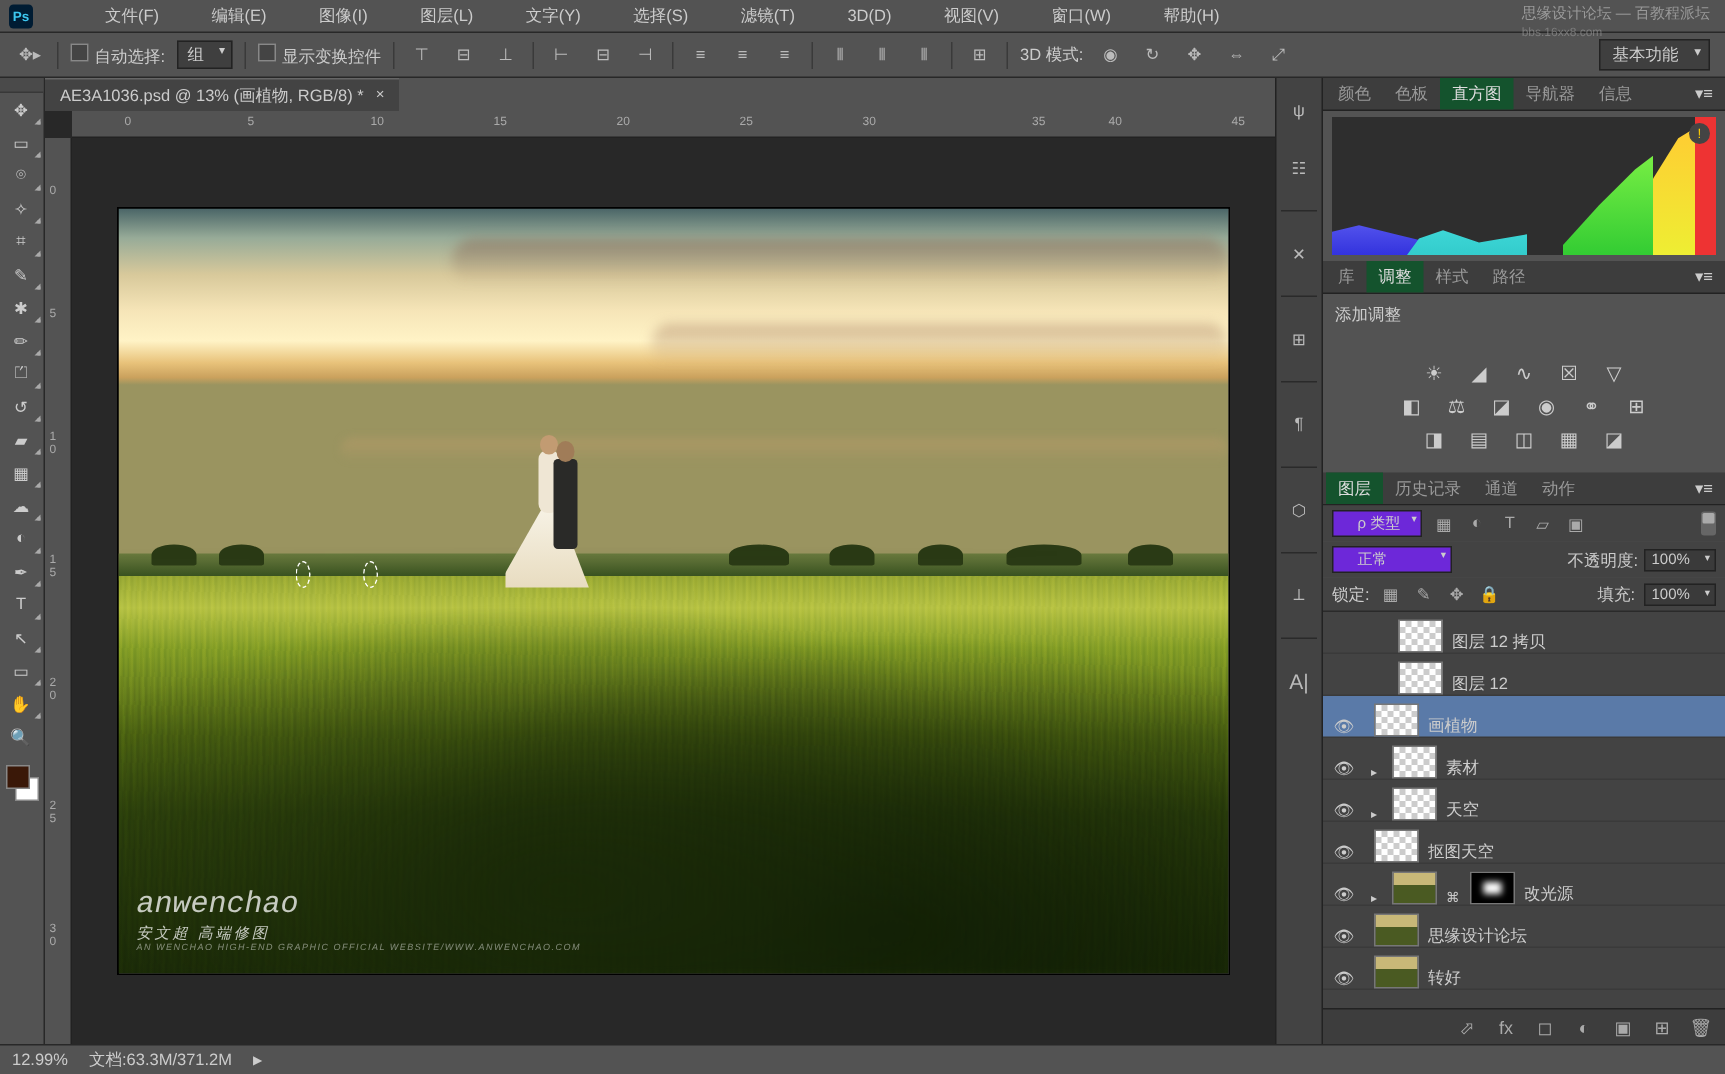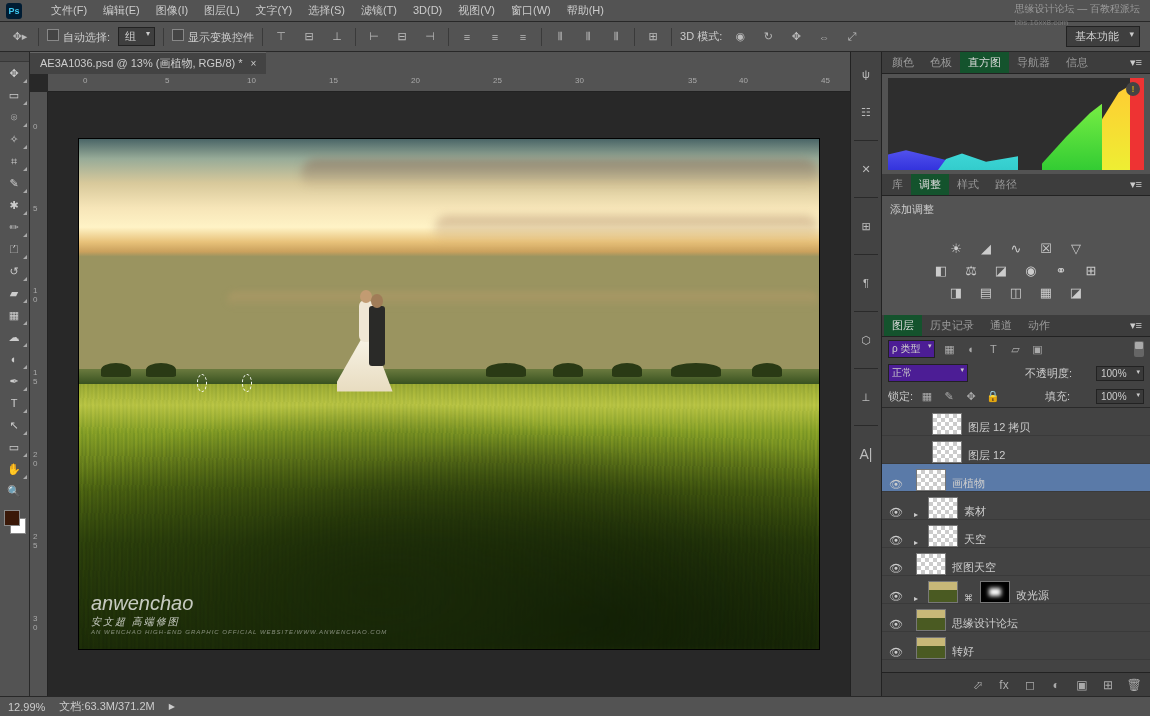--- a/index.html
+++ b/index.html
@@ -1,19 +1,19 @@
 <!DOCTYPE html>
 <html><head>
 <meta charset="utf-8">
 <style>
 * { margin: 0; padding: 0; box-sizing: border-box; font-family: "Microsoft YaHei", Arial, sans-serif; }
 body { background: #535353; color: #ccc; font-size: 11px; width: 1150px; height: 716px; overflow: hidden; }
 .menubar { background: #535353; height: 22px; display: flex; align-items: center; padding: 0 6px; border-bottom: 1px solid #282828; gap: 11px; }
 .ps-logo { width: 16px; height: 16px; background: #001c33; border-radius: 3px; display: flex; align-items: center; justify-content: center; color: #3cc7f0; font-size: 9px; font-weight: bold; margin-right: 10px; }
-.menu-item { padding: 2px 8px; cursor: default; }
+.menu-item { padding: 2px 8px; cursor: default; margin-left: 19px; }
 .watermark-top { position: absolute; right: 10px; top: 2px; color: #999; font-size: 10px; }
 
 .options-bar { background: #535353; height: 30px; display: flex; align-items: center; padding: 0 10px; border-bottom: 1px solid #282828; gap: 8px; }
 .opt-icon { width: 20px; height: 20px; display: inline-flex; align-items: center; justify-content: center; color: #bbb; }
 .opt-sep { width: 1px; height: 18px; background: #3a3a3a; }
 .checkbox { width: 12px; height: 12px; border: 1px solid #888; background: #444; display: inline-block; margin-right: 4px; }
 .dropdown { background: #3f3f3f; border: 1px solid #222; padding: 1px 18px 1px 6px; position: relative; }
 .dropdown::after { content: "▾"; position: absolute; right: 4px; font-size: 8px; }
 .workspace-sel { margin-left: auto; background: #3f3f3f; border: 1px solid #222; padding: 2px 20px 2px 8px; position: relative; }
 .workspace-sel::after { content: "▾"; position: absolute; right: 5px; font-size: 9px; }
@@ -48,21 +48,21 @@
 .grass::before { content: ""; position: absolute; inset: 0; background: repeating-linear-gradient(92deg, rgba(0,0,0,0.08) 0 2px, transparent 2px 4px), repeating-linear-gradient(88deg, rgba(250,230,90,0.06) 0 3px, transparent 3px 7px); mix-blend-mode: overlay; }
 .grass-blur { position: absolute; left: 0; right: 0; bottom: 0; height: 55%; background: radial-gradient(ellipse at 40% 80%, rgba(25,40,8,0.9), transparent 60%), radial-gradient(ellipse at 70% 90%, rgba(15,28,5,0.95), transparent 55%); filter: blur(2px); }
 .couple { position: absolute; top: 26%; left: 36%; width: 44px; height: 120px; }
 .dress { position: absolute; bottom: 0; left: -8px; width: 60px; height: 58px; background: linear-gradient(180deg, #f8f4e8, #e8dcc0); clip-path: polygon(45% 0%, 55% 0%, 92% 100%, -10% 100%); }
 .bride-body { position: absolute; top: 28px; left: 14px; width: 14px; height: 42px; background: #efe6d4; border-radius: 6px; }
 .bride-head { position: absolute; top: 18px; left: 15px; width: 12px; height: 13px; background: #c29b72; border-radius: 50%; }
 .groom { position: absolute; top: 14px; left: 24px; width: 18px; height: 80px; }
 .groom-body { position: absolute; top: 20px; width: 16px; height: 60px; background: #2a2a28; border-radius: 3px; }
 .groom-head { position: absolute; top: 8px; left: 2px; width: 12px; height: 14px; background: #a07c58; border-radius: 50%; }
 .watermark-img { position: absolute; left: 12px; bottom: 14px; color: rgba(255,255,255,0.75); font-style: italic; }
-.watermark-img .wm-main { font-size: 20px; font-family: Liberation Sans, sans-serif; }
+.watermark-img .wm-main { font-size: 20px; font-family: Liberation Mono, monospace; }
 .watermark-img .wm-sub { font-size: 10px; letter-spacing: 2px; }
 .watermark-img .wm-line { font-size: 6px; letter-spacing: 1px; opacity: 0.6; }
 .sel-mark { position: absolute; top: 46%; width: 10px; height: 18px; border: 1px dashed #fff; border-radius: 50%; }
 
 .status-bar { height: 20px; background: #535353; display: flex; align-items: center; padding: 0 8px; gap: 14px; border-top: 1px solid #282828; }
 
 .panel-dock { width: 32px; background: #434343; border-left: 1px solid #222; border-right: 1px solid #222; display: flex; flex-direction: column; align-items: center; padding-top: 12px; gap: 18px; }
 .dock-icon { width: 20px; height: 20px; color: #bbb; display: flex; align-items: center; justify-content: center; }
 .dock-sep { width: 24px; height: 1px; background: #2a2a2a; }
 
@@ -81,28 +81,28 @@
 .hist-blue { position: absolute; bottom: 0; left: 0; width: 90px; height: 24%; background: linear-gradient(to top, #33d, #55e); clip-path: polygon(0% 100%, 0% 30%, 20% 10%, 50% 40%, 80% 70%, 100% 90%, 100% 100%); }
 .hist-warn { position: absolute; top: 4px; right: 4px; width: 14px; height: 14px; background: #444; border-radius: 50%; display: flex; align-items: center; justify-content: center; font-size: 9px; color: #ffcc00; }
 
 .adjust-panel { padding: 6px 8px 10px; }
 .adjust-title { margin-bottom: 22px; }
 .adjust-row { display: flex; gap: 12px; justify-content: center; margin: 4px 0; }
 .adj-icon { width: 18px; height: 18px; color: #ccc; display: flex; align-items: center; justify-content: center; font-size: 13px; }
 
 .layers-panel { flex: 1; display: flex; flex-direction: column; }
 .layer-opts { display: flex; align-items: center; gap: 6px; padding: 3px 6px; background: #434343; }
-.layer-filter { background: #4c1d95; border: 1px solid #222; padding: 1px 14px 1px 3px; position: relative; font-size: 10px; }
+.layer-filter { background: #6d28d9; border: 1px solid #222; padding: 1px 14px 1px 16px; position: relative; font-size: 10px; }
 .layer-filter::after { content: "▾"; position: absolute; right: 3px; font-size: 7px; }
 .filter-icon { width: 16px; height: 16px; color: #aaa; display: flex; align-items: center; justify-content: center; font-size: 11px; }
 .switch { width: 10px; height: 16px; background: #666; border-radius: 2px; margin-left: auto; position: relative; }
 .switch::before { content: ""; position: absolute; top: 1px; left: 1px; width: 8px; height: 7px; background: #aaa; border-radius: 1px; }
 .blend-row { display: flex; align-items: center; gap: 4px; padding: 3px 6px; background: #434343; }
 .lock-row { display: flex; align-items: center; gap: 6px; padding: 3px 6px; background: #434343; border-bottom: 1px solid #2a2a2a; }
-.num-input { background: #3a3a3a; border: 1px solid #222; padding: 1px 14px 1px 4px; font-size: 10px; width: 48px; position: relative; margin-left: 20px; }
+.num-input { background: #3a3a3a; border: 1px solid #222; padding: 1px 14px 1px 4px; font-size: 10px; width: 48px; position: relative; }
 .num-input::after { content: "▾"; position: absolute; right: 3px; font-size: 7px; }
 .layer-list { flex: 1; overflow-y: auto; background: #434343; }
 .layer { display: flex; align-items: flex-end; height: 28px; border-bottom: 1px solid #3a3a3a; padding-right: 6px; }
 .layer.selected { background: #5a7aa8; }
 .vis { width: 28px; display: flex; justify-content: center; color: #ccc; }
 .indent1 { width: 16px; }
 .arrow { width: 12px; font-size: 8px; text-align: center; color: #ccc; }
 .thumb { width: 30px; height: 22px; border: 1px solid #777; margin: 0 6px; background: #888; }
 .thumb.trans { background: repeating-conic-gradient(#ccc 0 25%, #fff 0 50%) 0 0/8px 8px; }
 .thumb.img1 { background: linear-gradient(180deg, #c8b878 40%, #4a5a22 40%); }

